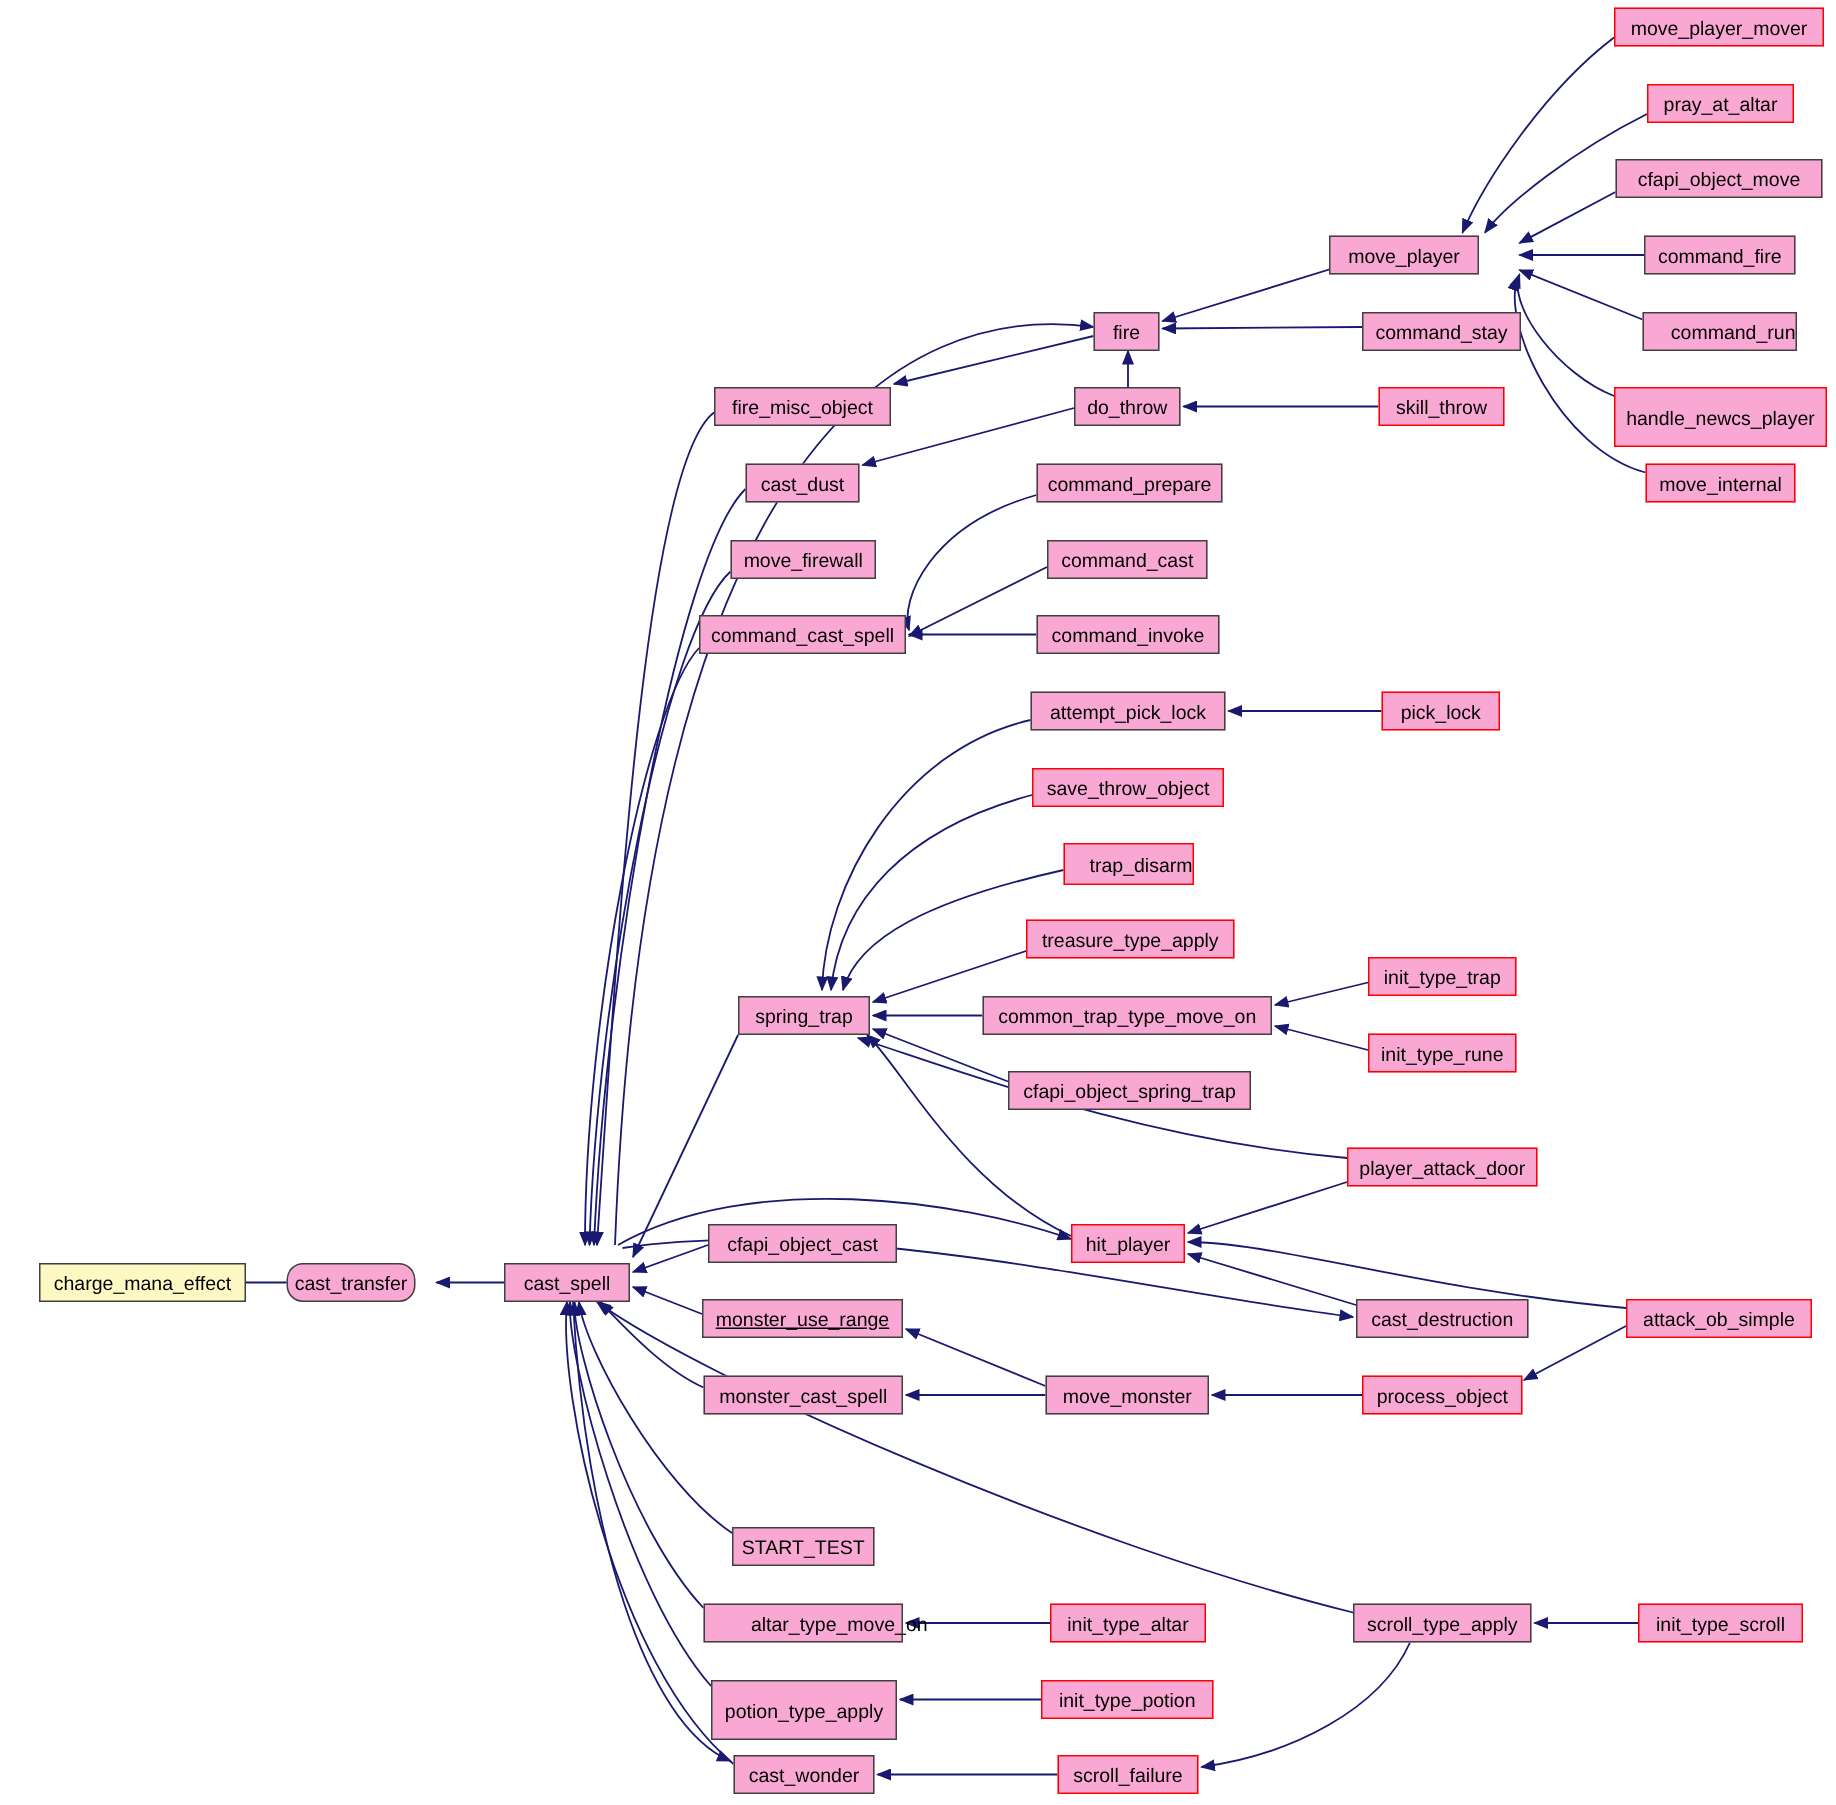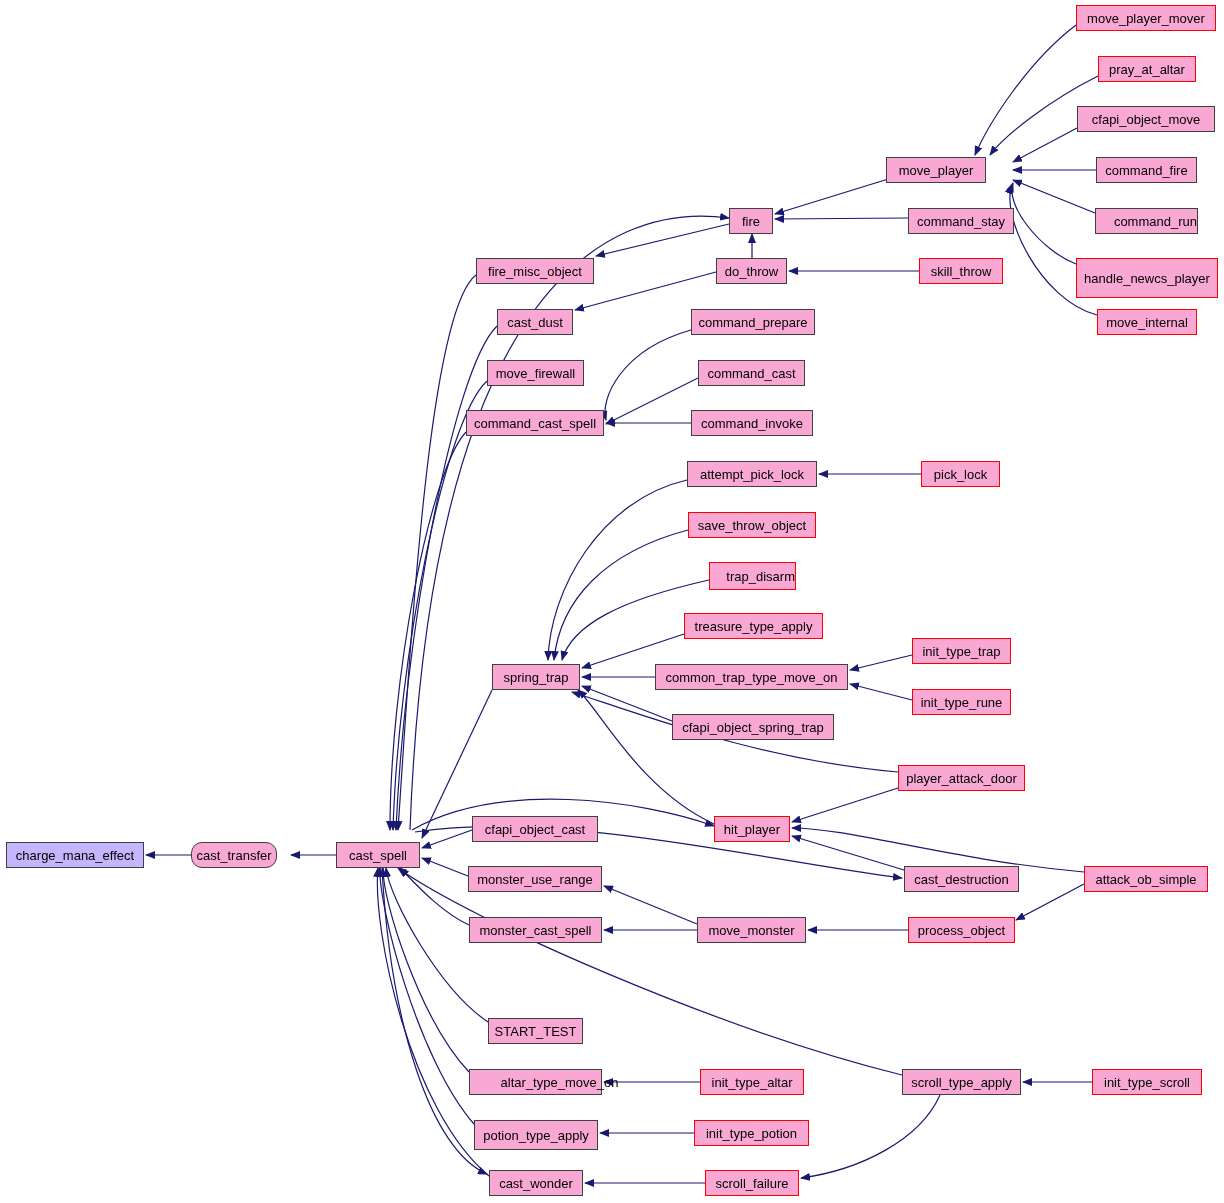--- a/index.html
+++ b/index.html
@@ -3,21 +3,21 @@
 <meta charset="utf-8">
 <style>
   html,body{margin:0;padding:0;background:#ffffff;}
   #graph{position:relative;width:1224px;height:1203px;background:#ffffff;
          font-family:"Liberation Sans","DejaVu Sans",sans-serif;}
   svg#edges{position:absolute;left:0;top:0;width:1224px;height:1203px;}
   .node{position:absolute;box-sizing:border-box;display:flex;align-items:center;
         justify-content:center;background:#f9a8d4;border:1px solid #404040;
         font-size:13px;color:#000000;white-space:nowrap;line-height:1;}
   .node.red{border:1px solid #ff0000;}
-  .node.gray{background:#c4b5fd;border:1px solid #404040;}
+  .node.gray{background:#fef9c3;border:1px solid #404040;margin-left:20px;}
   .node .lbl{pointer-events:none;}
 </style>
 </head>
 <body>
 
 <div id="graph">
   <svg id="edges" viewBox="0 0 1224 1203" xmlns="http://www.w3.org/2000/svg">
     <defs>
       <marker id="ah" markerWidth="10" markerHeight="8" refX="9" refY="4" orient="auto" markerUnits="userSpaceOnUse">
         <path d="M0,0 L10,4 L0,8 z" fill="#191970"></path>
@@ -189,42 +189,42 @@
       </div>
       <div class="node" style="left: 904px; top: 866px; width: 115px; height: 26px;">
         <span class="lbl">cast_destruction</span>
       </div>
       <div class="node red" style="left: 1084px; top: 866px; width: 124px; height: 26px;">
         <span class="lbl">attack_ob_simple</span>
       </div>
       <div class="node" style="left: 472px; top: 816px; width: 126px; height: 26px;">
         <span class="lbl">cfapi_object_cast</span>
       </div>
-      <div class="node" style="left: 468px; top: 866px; width: 134px; height: 26px;">
+      <div class="node" style="left: 468px; top: 866px; width: 134px; height: 26px; text-decoration: underline;">
         <span class="lbl">monster_use_range</span>
       </div>
       <div class="node" style="left: 469px; top: 917px; width: 133px; height: 26px;">
         <span class="lbl">monster_cast_spell</span>
       </div>
       <div class="node" style="left: 697px; top: 917px; width: 109px; height: 26px;">
         <span class="lbl">move_monster</span>
       </div>
       <div class="node red" style="left: 908px; top: 917px; width: 107px; height: 26px;">
         <span class="lbl">process_object</span>
       </div>
       <div class="node" style="left: 488px; top: 1018px; width: 95px; height: 26px;">
         <span class="lbl">START_TEST</span>
       </div>
       <div class="node" style="left: 469px; top: 1069px; width: 133px; height: 26px; padding-left: 48px;">
         <span class="lbl">altar_type_move_on</span>
       </div>
       <div class="node red" style="left: 700px; top: 1069px; width: 104px; height: 26px;">
         <span class="lbl">init_type_altar</span>
       </div>
-      <div class="node" style="left: 474px; top: 1120px; width: 124px; height: 30px;">
+      <div class="node" style="left: 474px; top: 1120px; width: 124px; height: 40px;">
         <span class="lbl">potion_type_apply</span>
       </div>
       <div class="node red" style="left: 694px; top: 1120px; width: 115px; height: 26px;">
         <span class="lbl">init_type_potion</span>
       </div>
       <div class="node" style="left: 489px; top: 1170px; width: 94px; height: 26px;">
         <span class="lbl">cast_wonder</span>
       </div>
       <div class="node red" style="left: 705px; top: 1170px; width: 94px; height: 26px;">
         <span class="lbl">scroll_failure</span>

